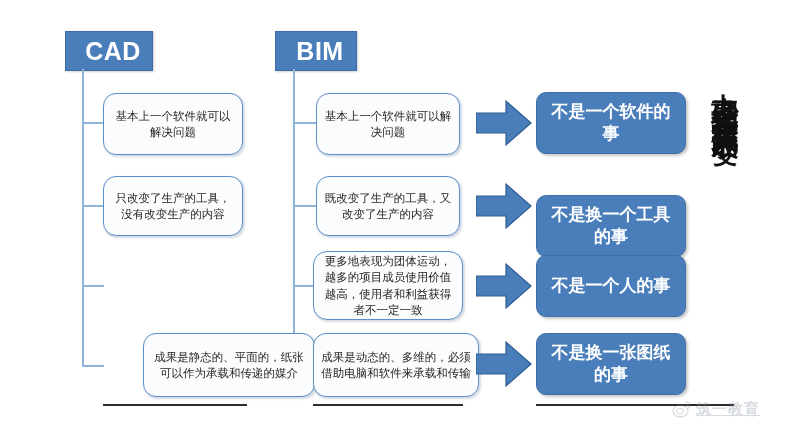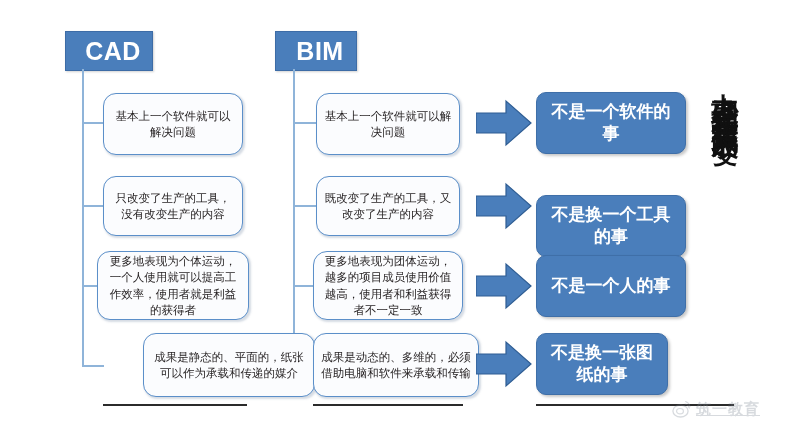--- a/index.html
+++ b/index.html
@@ -157,23 +157,20 @@
   <div class="branch" style="left:293px; top:205px; width:24px;"></div>
   <div class="branch" style="left:293px; top:285px; width:24px;"></div>
   <div class="branch" style="left:293px; top:365px; width:24px;"></div>
 
   <div class="box" style="left:103px; top:93px; width:140px; height:62px;">
     <span>基本上一个软件就可以解决问题</span>
   </div>
   <div class="box" style="left:103px; top:176px; width:140px; height:60px;">
     <span>只改变了生产的工具，没有改变生产的内容</span>
   </div>
-  <div class="box" style="left:97px; top:251px; width:152px; height:69px;">
-    <span>更多地表现为个体运动，一个人使用就可以提高工作效率，使用者就是利益的获得者</span>
-  </div>
   <div class="box" style="left:99px; top:333px; width:172px; height:64px;margin-left:44px;">
     <span>成果是静态的、平面的，纸张可以作为承载和传递的媒介</span>
   </div>
 
   <div class="box" style="left:316px; top:93px; width:144px; height:62px;">
     <span>基本上一个软件就可以解决问题</span>
   </div>
   <div class="box" style="left:316px; top:176px; width:144px; height:60px;">
     <span>既改变了生产的工具，又改变了生产的内容</span>
   </div>
@@ -199,21 +196,21 @@
 
   <div class="result" style="left:536px; top:92px; width:150px; height:62px;">
     <span>不是一个软件的事</span>
   </div>
   <div class="result" style="left:536px; top:175px; width:150px; height:62px;margin-top:20px;">
     <span>不是换一个工具的事</span>
   </div>
   <div class="result" style="left:536px; top:255px; width:150px; height:62px;">
     <span>不是一个人的事</span>
   </div>
-  <div class="result" style="left:536px; top:333px; width:132px; height:62px;align-items:center;">
+  <div class="result" style="left:536px; top:333px; width:150px; height:62px;align-items:center;">
     <span>不是换一张图纸的事</span>
   </div>
 
   <div id="vtitle">办事理念和运营模式的改变</div>
 
   <div class="rule" style="left:103px; top:404px; width:144px; height:2px;"></div>
   <div class="rule" style="left:313px; top:404px; width:150px; height:2px;"></div>
   <div class="rule" style="left:536px; top:404px; width:198px; height:2px;"></div>
 
   <div id="watermark">

